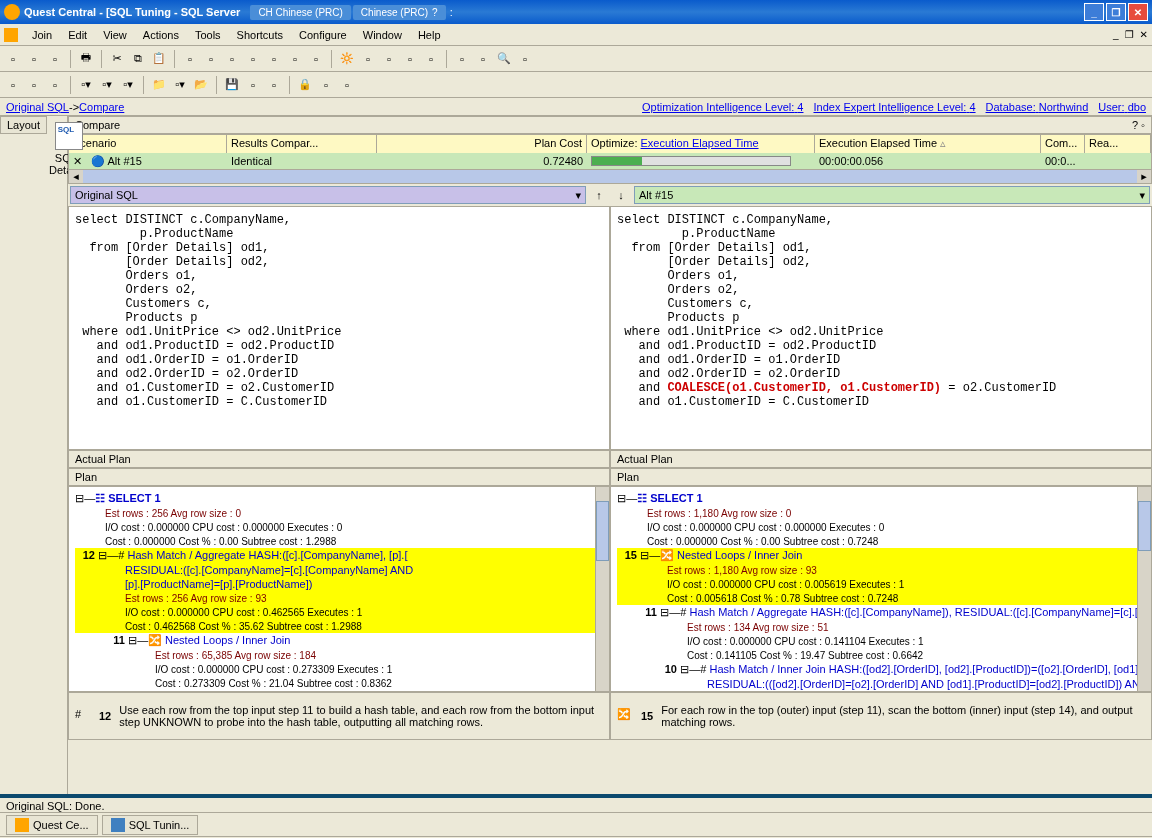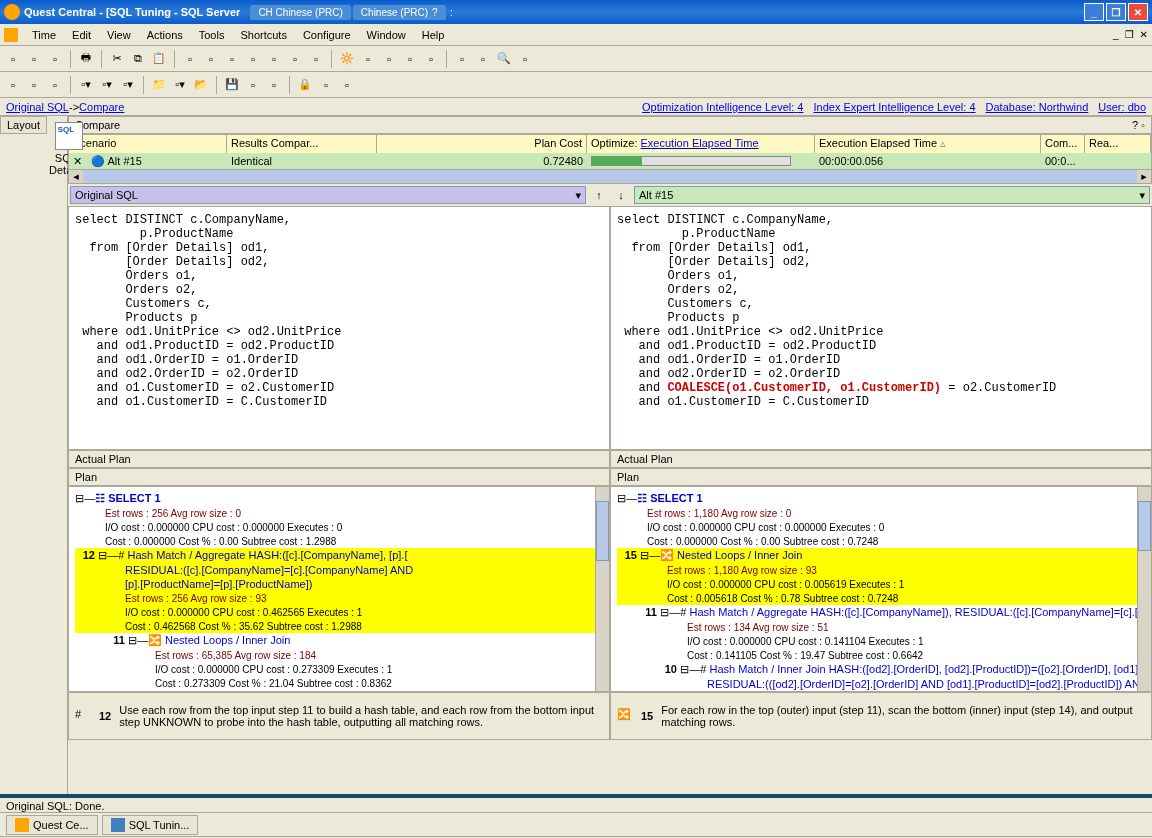--- a/index.html
+++ b/index.html
@@ -117,21 +117,21 @@
   <div class="titlebar-spacer"></div>
   <div class="window-btns">
     <div class="window-btn">_</div>
     <div class="window-btn">❐</div>
     <div class="window-btn close">✕</div>
   </div>
 </div>
 
 <div class="menubar">
   <div class="menu-icon"></div>
-  <span class="menu-item">Time</span>
+  <span class="menu-item">Join</span>
   <span class="menu-item">Edit</span>
   <span class="menu-item">View</span>
   <span class="menu-item">Actions</span>
   <span class="menu-item">Tools</span>
   <span class="menu-item">Shortcuts</span>
   <span class="menu-item">Configure</span>
   <span class="menu-item">Window</span>
   <span class="menu-item">Help</span>
   <div class="doc-btns">
     <span>_</span>

